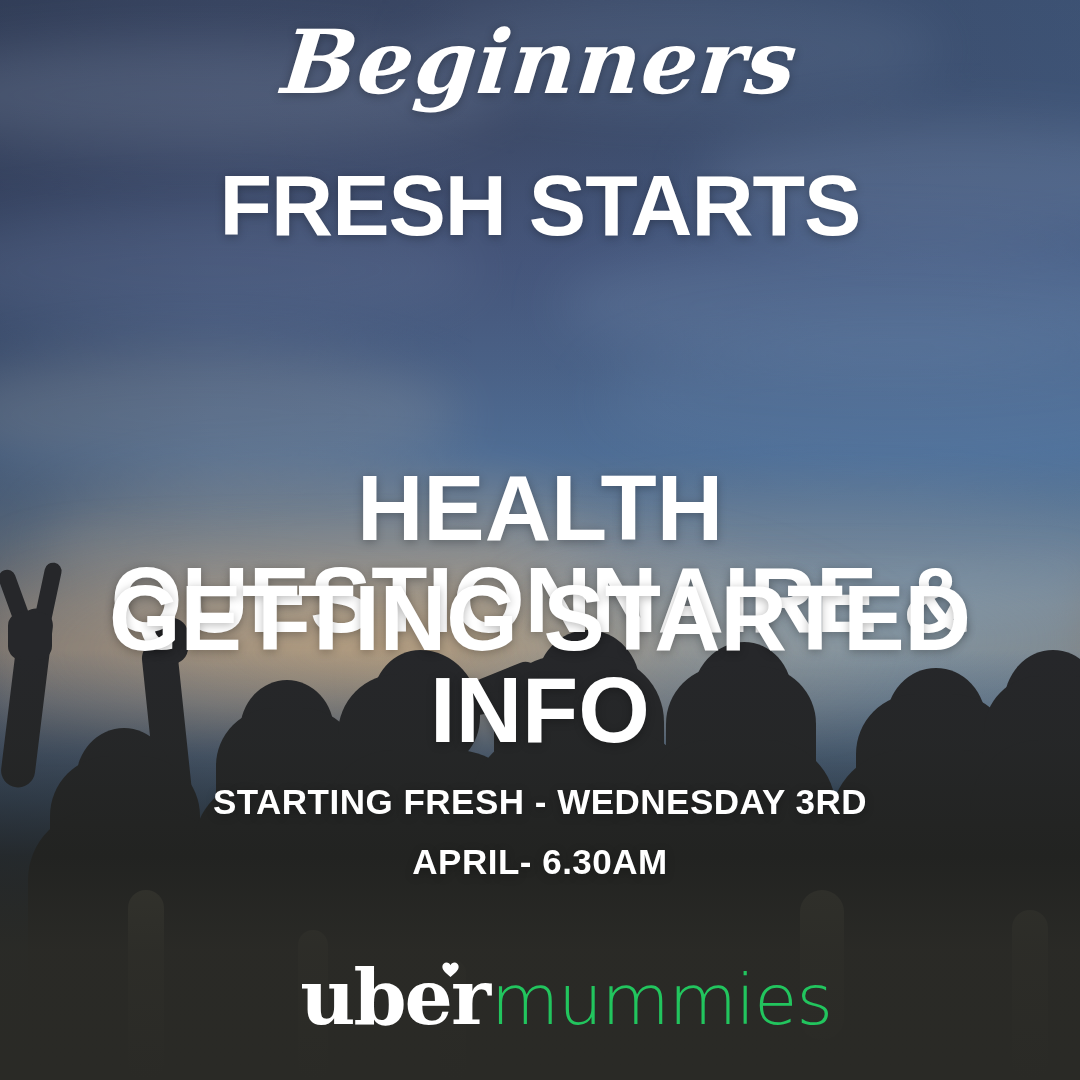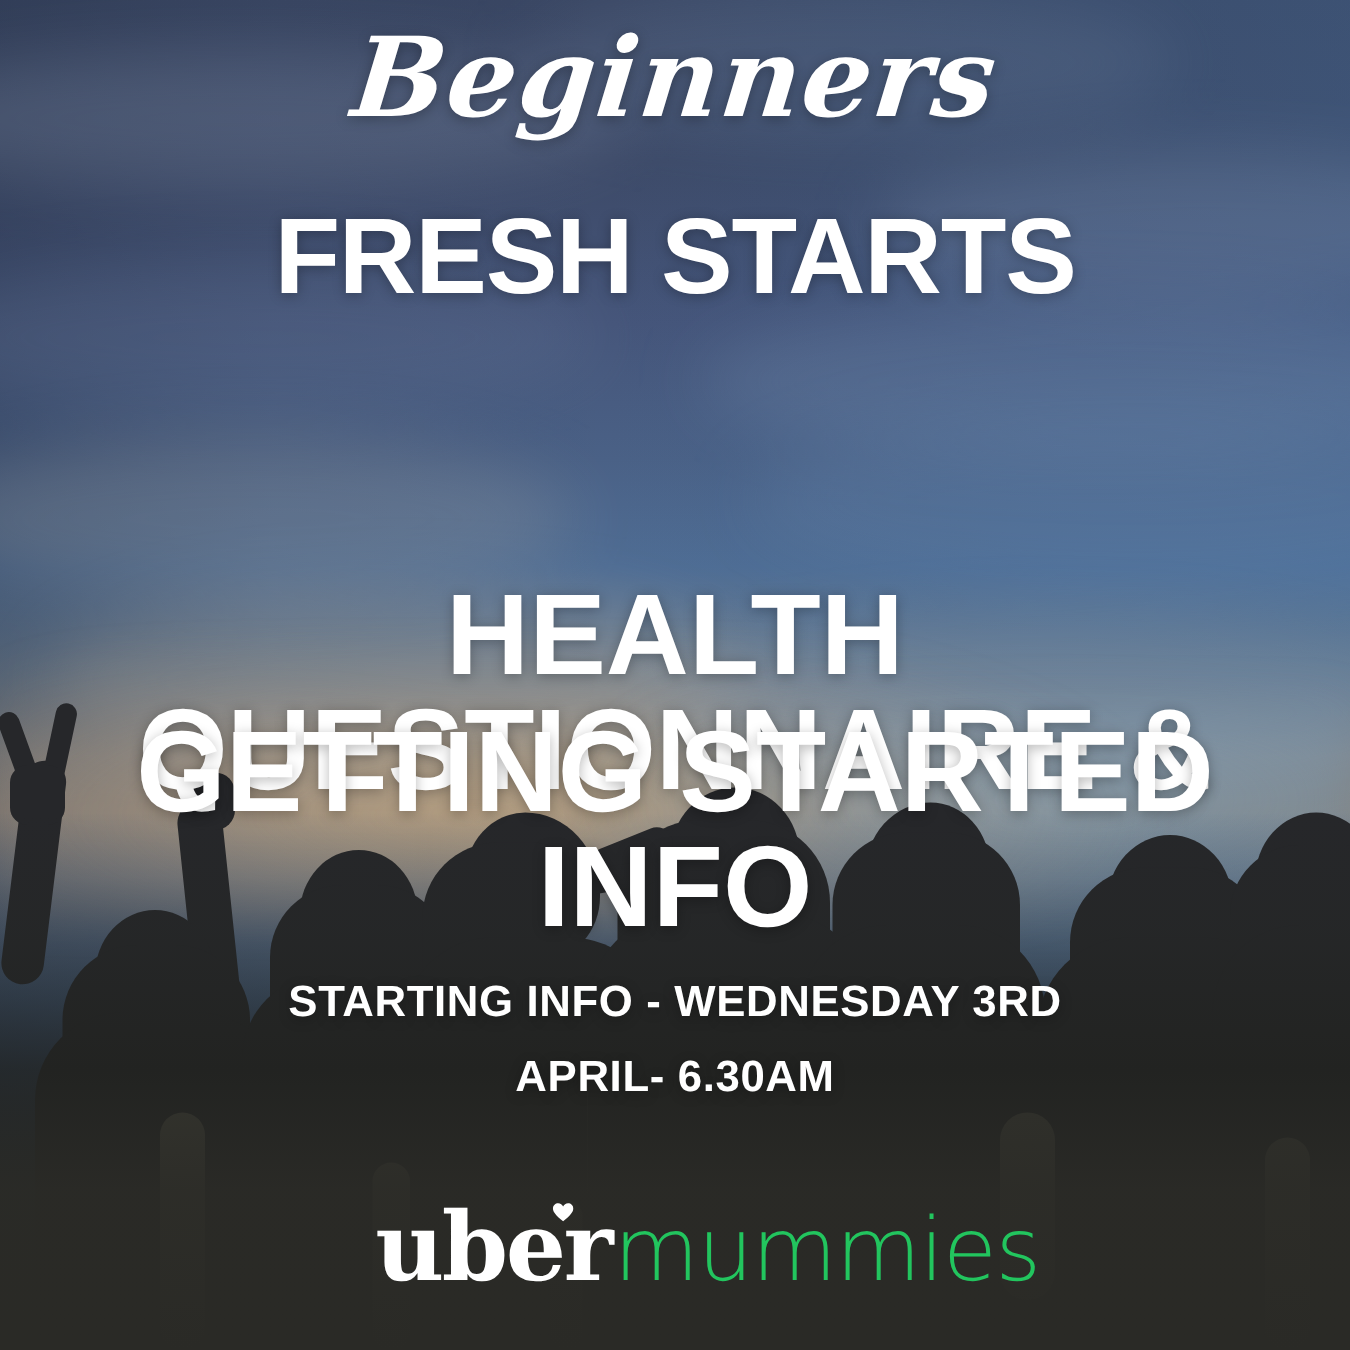--- a/index.html
+++ b/index.html
@@ -253,21 +253,21 @@
 
   <div class="txt" id="script-beginners">Beginners</div>
 
   <div class="txt hero" id="hero1">FRESH STARTS</div>
 
 
   <div class="txt bigline" id="big1">HEALTH QUESTIONNAIRE &amp;</div>
 
   <div class="txt bigline" id="big2">GETTING STARTED INFO</div>
 
-  <div class="txt info" id="info1">STARTING INFO - WEDNESDAY 3RD</div>
+  <div class="txt info" id="info1">STARTING FRESH - WEDNESDAY 3RD</div>
 
   <div class="txt info" id="info2">APRIL- 6.30AM</div>
 
   <div id="logo">
     <div id="logo-uber">
       <span>uber</span>
       <svg id="logo-heart" viewBox="0 0 24 22" xmlns="http://www.w3.org/2000/svg" aria-hidden="true">
         <path d="M12 21 C 4 14.5, 0.5 10.5, 0.5 6.5 C 0.5 2.8, 3.4 0.5, 6.4 0.5
                  C 8.9 0.5, 11 2.1, 12 4.2 C 13 2.1, 15.1 0.5, 17.6 0.5
                  C 20.6 0.5, 23.5 2.8, 23.5 6.5 C 23.5 10.5, 20 14.5, 12 21 Z" fill="#ffffff"></path>

